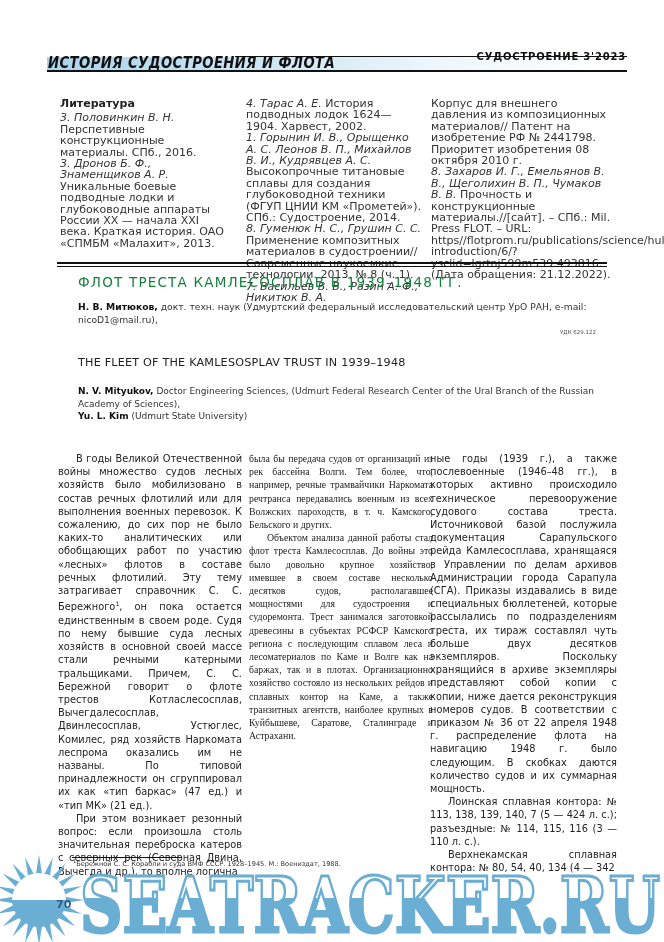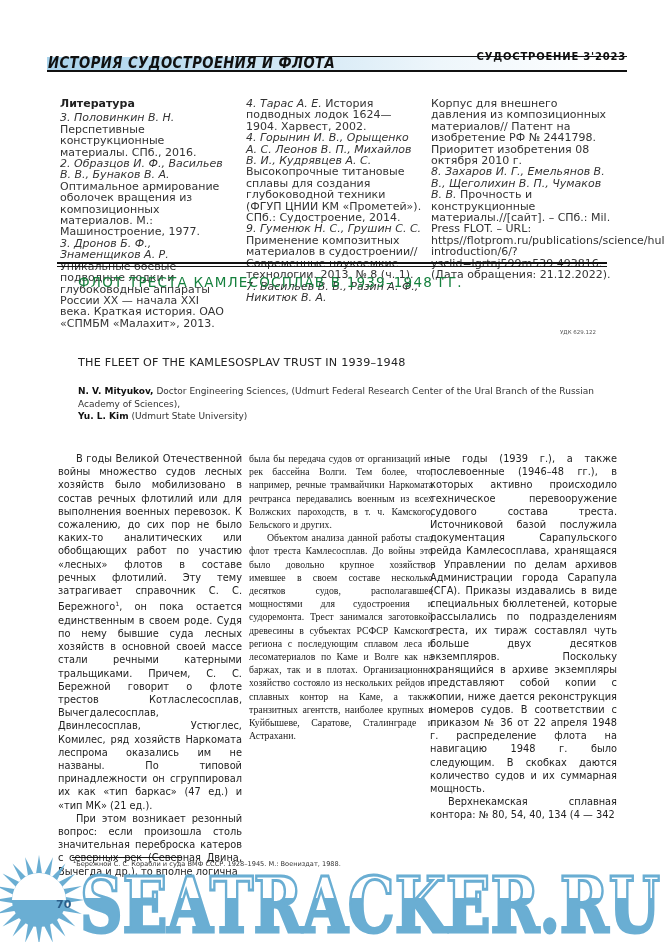--- a/index.html
+++ b/index.html
@@ -59,58 +59,59 @@
 
 <div class="abs hdr-band"></div>
 <div class="abs hdr-line-top"></div>
 <div class="abs hdr-line-bot"></div>
 <div class="abs hdr-title">ИСТОРИЯ СУДОСТРОЕНИЯ И ФЛОТА</div>
 <div class="abs hdr-journal">СУДОСТРОЕНИЕ 3'2023</div>
 
 <div class="abs ref-col" style="left:60px; width:172px;">
   <p class="ref-heading">Литература</p>
   <p><span class="au">3. Половинкин В. Н.</span><span> Перспетивные конструкционные материалы. СПб., 2016.</span></p>
-  <p><span class="au">2. Образцов И. Ф., Васильев В. В., Буна­ков В. А.</span><span> Оптимальное армирование оболочек вращения из композиционных материалов. М.: Машиностроение, 1977.</span></p>
   <p><span class="au">3. Дронов Б. Ф., Знаменщиков А. Р.</span><span> Уникальные боевые подводные лодки и глубоководные аппараты России XX — начала XXI века. Краткая история. ОАО «СПМБМ «Малахит», 2013.</span></p>
 </div>
 <div class="abs ref-col" style="left:246px; width:176px;">
   <p><span class="au">4. Тарас А. Е.</span><span> История подводных лодок 1624—1904. Харвест, 2002.</span></p>
-  <p><span class="au">4. Горынин И. В., Орыщенко А. С. Леонов В. П., Михайлов В. И., Кудрявцев А. С.</span><span> Высокопрочные титановые сплавы для создания глубоководной техники (ФГУП ЦНИИ КМ «Прометей»). СПб.: Судостроение, 2014.</span></p>
-  <p><span class="au">9. Гуменюк Н. С., Грушин С. С.</span><span> Применение композитных материалов в судостроении//Современные наукоемкие технологии. 2013. № 8 (ч. 1).</span></p>
+  <p><span class="au">1. Горынин И. В., Орыщенко А. С. Леонов В. П., Михайлов В. И., Кудрявцев А. С.</span><span> Высокопрочные титановые сплавы для создания глубоководной техники (ФГУП ЦНИИ КМ «Прометей»). СПб.: Судостроение, 2014.</span></p>
+  <p><span class="au">8. Гуменюк Н. С., Грушин С. С.</span><span> Применение композитных материалов в судостроении//Современные наукоемкие технологии. 2013. № 8 (ч. 1).</span></p>
   <p><span class="au">7. Васильев В. В., Разин А. Ф., Никитюк В. А.</span><span></span></p>
 </div>
 <div class="abs ref-col" style="left:431px; width:180px;">
   <p><span class="au"></span><span>Корпус для внешнего давления из композиционных материалов// Патент на изобретение РФ № 2441798. Приоритет изобретения 08 октября 2010 г.</span></p>
   <p><span class="au">8. Захаров И. Г., Емельянов В. В., Щеголихин В. П., Чумаков В. В.</span><span> Прочность и конструкционные материалы.//[сайт]. – СПб.: Mil. Press FLOT. – URL: https//flotprom.ru/publications/science/hull/ introduction/6/?ysclid=lgrtnj599m539 493816. (Дата обращения: 21.12.2022).</span></p>
 </div>
 
 <div class="abs rule1"></div>
 <div class="abs rule2"></div>
 <div class="abs art-title">ФЛОТ ТРЕСТА КАМЛЕСОСПЛАВ В 1939–1948 ГГ.</div>
 
 <div class="abs authors-ru">
+  <div><b>Н. В. Митюков,</b><span> докт. техн. наук (Удмуртский федеральный исследовательский центр УрО РАН, e-mail: nicoD1@mail.ru),</span></div>
 </div>
 <div class="abs udk">УДК 629.122</div>
 
 <div class="abs art-title-en">THE FLEET OF THE KAMLESOSPLAV TRUST IN 1939–1948</div>
 <div class="abs authors-en">
   <div><b>N. V. Mityukov,</b><span> Doctor Engineering Sciences, (Udmurt Federal Research Center of the Ural Branch of the Russian Academy of Sciences),</span></div>
   <div><b>Yu. L. Kim</b><span> (Udmurt State University)</span></div>
 </div>
 
 <div class="abs col col1">
   <p class="ind"><span>В годы Великой Отечественной войны множество судов лесных хозяйств было мобилизовано в состав речных флотилий или для выполнения военных перевозок. К сожалению, до сих пор не было каких-то аналитических или обобщающих работ по участию «лесных» флотов в составе речных флотилий. Эту тему затрагивает справочник С. С. Бережного</span><sup style="font-size:6px;">1</sup><span>, он пока остается единственным в своем роде. Судя по нему бывшие суда лесных хозяйств в основной своей массе стали речными катерными тральщиками. Причем, С. С. Бережной говорит о флоте трестов Котласлесосплав, Вычегдалесосплав, Двинлесосплав, Устюглес, Комилес, ряд хозяйств Наркомата леспрома оказались им не названы. По типовой принадлежности он сгруппировал их как «тип баркас» (47 ед.) и «тип МК» (21 ед.).</span></p>
   <p class="ind">При этом возникает резонный вопрос: если произошла столь значительная переброска катеров с северных рек (Северная Двина, Вычегда и др.), то вполне логична</p>
 </div>
 <div class="abs col col2">
   <p>была бы передача судов от организаций из рек бассейна Волги. Тем более, что, например, речные трамвайчики Наркомата речтранса передавались военным из всех Волжских пароходств, в т. ч. Камского, Бельского и других.</p>
   <p class="ind">Объектом анализа данной работы стал флот треста Камлесосплав. До войны это было довольно крупное хозяйство, имевшее в своем составе несколько десятков судов, располагавшее мощностями для судостроения и судоремонта. Трест занимался заготовкой древесины в субъектах РСФСР Камского региона с последующим сплавом леса и лесоматериалов по Каме и Волге как на баржах, так и в плотах. Организационно хозяйство состояло из нескольких рейдов и сплавных контор на Каме, а также транзитных агентств, наиболее крупных в Куйбышеве, Саратове, Сталинграде и Астрахани.</p>
 </div>
 <div class="abs col col3">
   <p>ные годы (1939 г.), а также послевоенные (1946–48 гг.), в которых активно происходило техническое перевооружение судового состава треста. Источниковой базой послужила документация Сарапульского рейда Камлесосплава, хранящаяся в Управлении по делам архивов Администрации города Сарапула (СГА). Приказы издавались в виде специальных бюллетеней, которые рассылались по подразделениям треста, их тираж составлял чуть больше двух десятков экземпляров. Поскольку хранящийся в архиве экземпляры представляют собой копии с копии, ниже дается реконструкция номеров судов. В соответствии с приказом № 36 от 22 апреля 1948 г. распределение флота на навигацию 1948 г. было следующим. В скобках даются количество судов и их суммарная мощность.</p>
+  <p class="ind">Лоинская сплавная контора: № 113, 138, 139, 140, 7 (5 — 424 л. с.); разъездные: № 114, 115, 116 (3 —110 л. с.).</p>
   <p class="ind">Верхнекамская сплавная контора: № 80, 54, 40, 134 (4 — 342</p>
 </div>
 
 <div class="abs fn-rule"></div>
 <div class="abs fn"><sup style="font-size:5px;">1</sup><span>Бережной С. С. Корабли и суда ВМФ СССР. 1928–1945. М.: Воениздат, 1988.</span></div>
 
 <svg class="abs wm-sun" width="90" height="94" viewBox="0 0 90 94">
   <g id="sun-rays" fill="#6aaed3">
       <polygon points="68.76056778519738,44.618370433498015 90,48 68.76056778519738,51.381629566501985"></polygon>
       <polygon points="68.64262382771457,52.12629840670583 87.79754323328191,61.905764746872634 66.55266181825478,58.55854007654196"></polygon>

